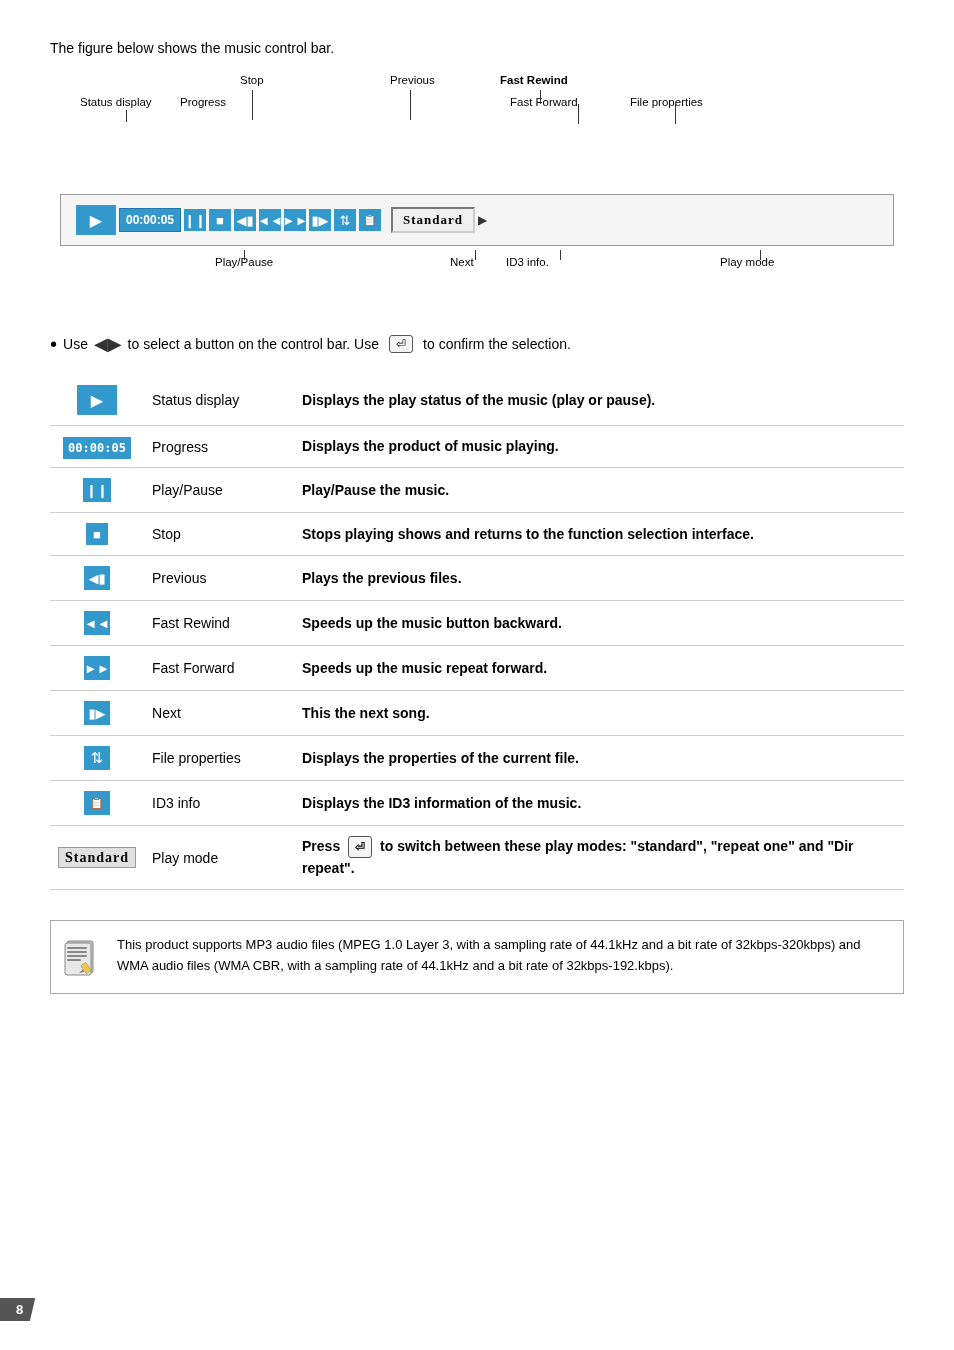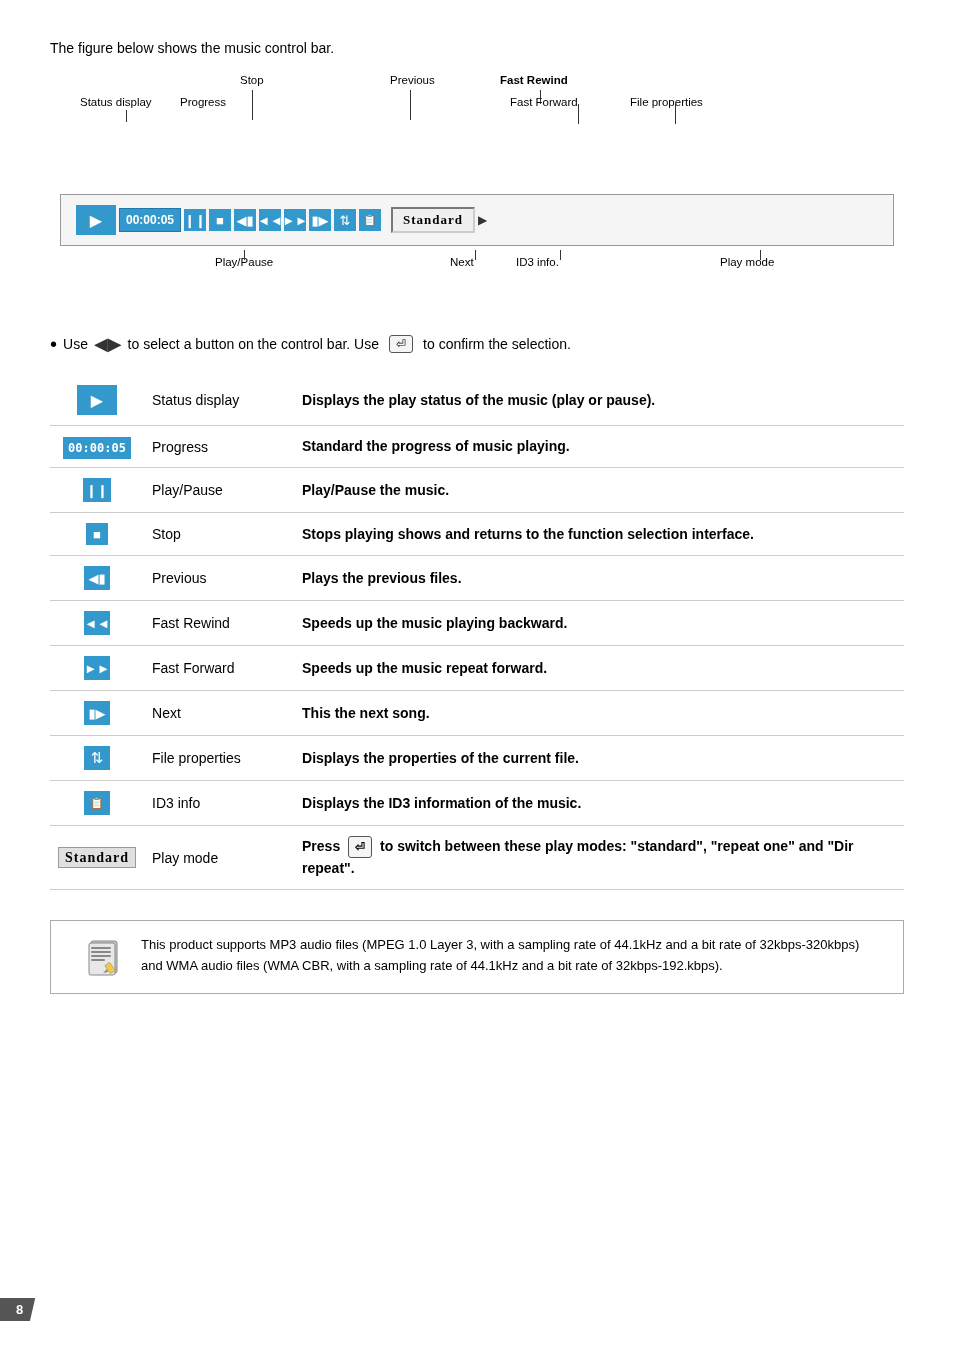--- a/index.html
+++ b/index.html
@@ -190,21 +190,21 @@
       font-size: 14px;
       letter-spacing: 1px;
       background: #e0e0e0;
       padding: 2px 6px;
       border: 1px solid #999;
     }
 
     
     .note-box {
       border: 1px solid #aaa;
-      padding: 14px 32px;
+      padding: 14px 8px;
       display: flex;
       align-items: flex-start;
       gap: 14px;
       font-size: 13px;
       line-height: 1.6;
     }
 
     .note-icon {
       flex-shrink: 0;
       width: 44px;
@@ -316,21 +316,21 @@
         <div style="width:4px;"></div>
         <div class="cb-standard">Standard</div>
         <div class="cb-arrow-right">▶</div>
       </div>
     </div>
   </div>
 
   <div style="position:relative; height:55px; font-size:11.5px; margin-top:4px; margin-left:10px; margin-right:10px;">
     <span class="diag-label" style="left:155px; top:6px;">Play/Pause</span>
     <span class="diag-label" style="left:390px; top:6px;">Next</span>
-    <span class="diag-label" style="left:456px; top:6px;text-align:center;">ID3 info.</span>
+    <span class="diag-label" style="left:446px; top:6px;text-align:center;">ID3 info.</span>
     <span class="diag-label" style="left:660px; top:6px;">Play mode</span>
 
     <div style="position:absolute; left:184px; top:0; width:1px; height:10px; border-left:1px solid #333;"></div>
     <div style="position:absolute; left:415px; top:0; width:1px; height:10px; border-left:1px solid #333;"></div>
     <div style="position:absolute; left:500px; top:0; width:1px; height:10px; border-left:1px solid #333;"></div>
     <div style="position:absolute; left:700px; top:0; width:1px; height:10px; border-left:1px solid #333;"></div>
   </div>
 </div>
 
 <div class="bullet-row">
@@ -351,21 +351,21 @@
     </td>
     <td>Status display</td>
     <td>Displays the play status of the music (play or pause).</td>
   </tr>
 
   <tr>
     <td>
       <span class="bold-time icon-time">00:00:05</span>
     </td>
     <td>Progress</td>
-    <td>Standard the progress of music playing.</td>
+    <td>Displays the product of music playing.</td>
   </tr>
 
   <tr>
     <td>
       <div class="icon-pause" style="margin:0 auto;">❙❙</div>
     </td>
     <td>Play/Pause</td>
     <td>Play/Pause the music.</td>
   </tr>
 
@@ -383,21 +383,21 @@
     </td>
     <td>Previous</td>
     <td>Plays the previous files.</td>
   </tr>
 
   <tr>
     <td>
       <div class="icon-nav" style="margin:0 auto;">◄◄</div>
     </td>
     <td>Fast Rewind</td>
-    <td>Speeds up the music playing backward.</td>
+    <td>Speeds up the music button backward.</td>
   </tr>
 
   <tr>
     <td>
       <div class="icon-nav" style="margin:0 auto; background:#3399cc; color:#fff;">►►</div>
     </td>
     <td>Fast Forward</td>
     <td>Speeds up the music repeat forward.</td>
   </tr>
 

